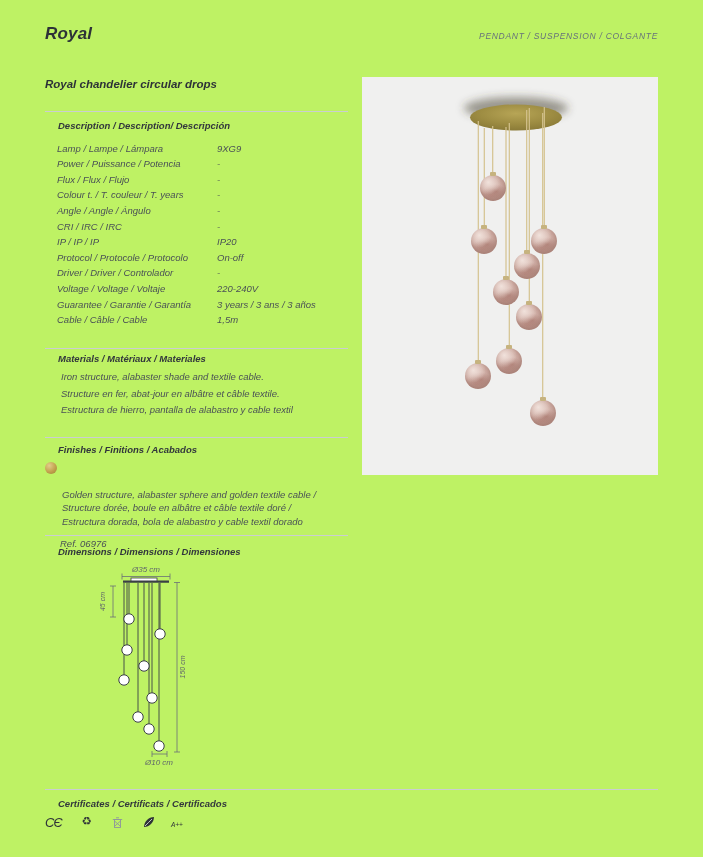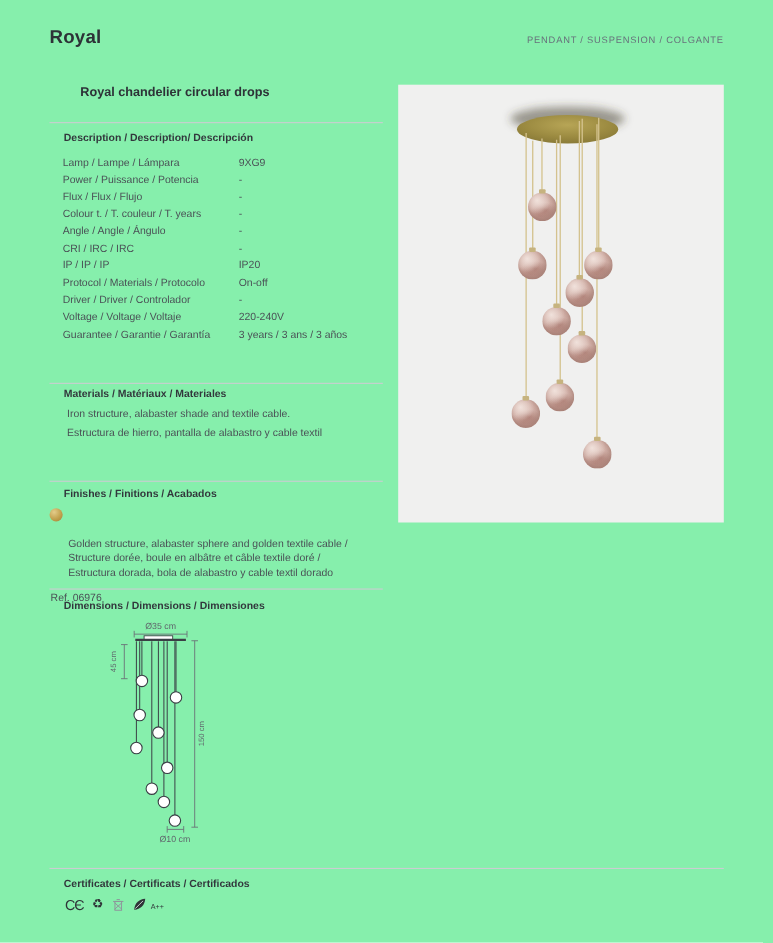--- a/index.html
+++ b/index.html
@@ -1,48 +1,48 @@
 <!DOCTYPE html>
 <html><head>
 <meta charset="utf-8">
 <style>
   html,body{margin:0;padding:0;background:#ffffff;}
-  .page{position:relative;width:703px;height:857px;background:#86efac;
-        font-family:"Liberation Sans",sans-serif;color:#4a5156;overflow:hidden;}
+  .page{position:relative;width:703px;height:857px;background:#bef264;
+        font-family:"Liberation Sans",sans-serif;color:#4a5156;overflow:hidden;font-style:italic;}
 
   
   .title{position:absolute;left:45px;top:24px;font-size:17px;font-weight:bold;color:#2d3237;letter-spacing:.2px;}
   .category{position:absolute;right:45px;top:31px;font-size:8.5px;color:#67727b;letter-spacing:.7px;}
-  .subtitle{position:absolute;left:45px;top:78px;font-size:11.5px;font-weight:bold;color:#2d3237;margin-left:28px;}
+  .subtitle{position:absolute;left:45px;top:78px;font-size:11.5px;font-weight:bold;color:#2d3237;}
 
   .hline{position:absolute;left:45px;width:303px;height:1px;background:#caced1;}
   .hline.full{width:613px;}
 
   .sec-title{position:absolute;left:45px;font-size:9.5px;font-weight:bold;color:#32373c;padding-left:13px;}
 
   
   .spec-table{position:absolute;left:45px;top:138px;width:300px;}
   .spec-row{display:flex;height:15.6px;align-items:flex-end;font-size:9.5px;margin-left:12px;}
   .spec-label{width:160px;}
   .spec-value{flex:1;}
 
   
   .para{position:absolute;left:45px;font-size:9.5px;line-height:16.5px;}
   .fin-wrap{position:absolute;left:45px;top:461px;width:292px;font-size:9.5px;line-height:13.4px;}
   .swatch{position:absolute;left:0;top:1px;width:12px;height:12px;border-radius:50%;
           background:radial-gradient(circle at 35% 30%, #e3cc8a, #c2a14e 55%, #9d7f35 100%);}
   .fin-text{margin-left:17px;margin-top:27px;}
-  .fin-ref{margin-left:1px;margin-top:9px;}
+  .fin-ref{margin-left:15px;margin-top:9px;}
 
   
   .dim-svg{position:absolute;left:95px;top:563px;}
   .dim-svg text{font-family:"Liberation Sans",sans-serif;fill:#5f656b;}
 
   
-  .cert-icons{position:absolute;left:45px;top:814px;height:16px;display:flex;align-items:center;gap:8px;margin-left:14px;}
+  .cert-icons{position:absolute;left:45px;top:814px;height:16px;display:flex;align-items:center;gap:20px;}
   .ce{font-size:13px;color:#2f3438;letter-spacing:-1px;font-weight:500;}
   .recycle{font-family:"DejaVu Sans",sans-serif;font-size:11.5px;color:#2f3438;line-height:1;}
   .appp{font-size:6.5px;color:#2f3438;margin-left:-4px;margin-top:4px;}
 
   
   .product{position:absolute;left:362px;top:77px;width:296px;height:398px;background:#f0f0ef;}
   .sphere{position:absolute;width:26px;height:26px;border-radius:50%;
     background:
       radial-gradient(circle at 32% 28%, rgba(242,228,222,.95) 0%, rgba(242,228,222,0) 48%),
       radial-gradient(ellipse 60% 38% at 58% 62%, rgba(154,100,90,.55) 0%, rgba(154,100,90,0) 72%),
@@ -86,41 +86,46 @@
       </div>
     <div class="spec-row">
         <div class="spec-label">CRI / IRC / IRC</div>
         <div class="spec-value">-</div>
       </div>
     <div class="spec-row">
         <div class="spec-label">IP / IP / IP</div>
         <div class="spec-value">IP20</div>
       </div>
     <div class="spec-row">
-        <div class="spec-label">Protocol / Materials / Protocolo</div>
+        <div class="spec-label">Protocol / Protocole / Protocolo</div>
         <div class="spec-value">On-off</div>
       </div>
     <div class="spec-row">
         <div class="spec-label">Driver / Driver / Controlador</div>
         <div class="spec-value">-</div>
       </div>
     <div class="spec-row">
         <div class="spec-label">Voltage / Voltage / Voltaje</div>
         <div class="spec-value">220-240V</div>
       </div>
     <div class="spec-row">
         <div class="spec-label">Guarantee / Garantie / Garantía</div>
         <div class="spec-value">3 years / 3 ans / 3 años</div>
+      </div>
+    <div class="spec-row">
+        <div class="spec-label">Cable / Câble / Cable</div>
+        <div class="spec-value">1,5m</div>
       </div>
   </div>
 
   <div class="hline" style="top:348px;"></div>
   <div class="sec-title" style="top:353px;">Materials / Matériaux / Materiales</div>
   <div class="para" style="top:369px;margin-left:16px;">
     <div>Iron structure, alabaster shade and textile cable.</div>
+    <div>Structure en fer, abat-jour en albâtre et câble textile.</div>
     <div>Estructura de hierro, pantalla de alabastro y cable textil</div>
   </div>
 
   <div class="hline" style="top:437px;"></div>
   <div class="sec-title" style="top:444px;">Finishes / Finitions / Acabados</div>
   <div class="fin-wrap">
     <span class="swatch"></span>
     <div class="fin-text">Golden structure, alabaster sphere and golden textile cable / Structure dorée, boule en albâtre et câble textile doré / Estructura dorada, bola de alabastro y cable textil dorado</div>
     <div class="fin-ref">Ref. 06976</div>
   </div>

